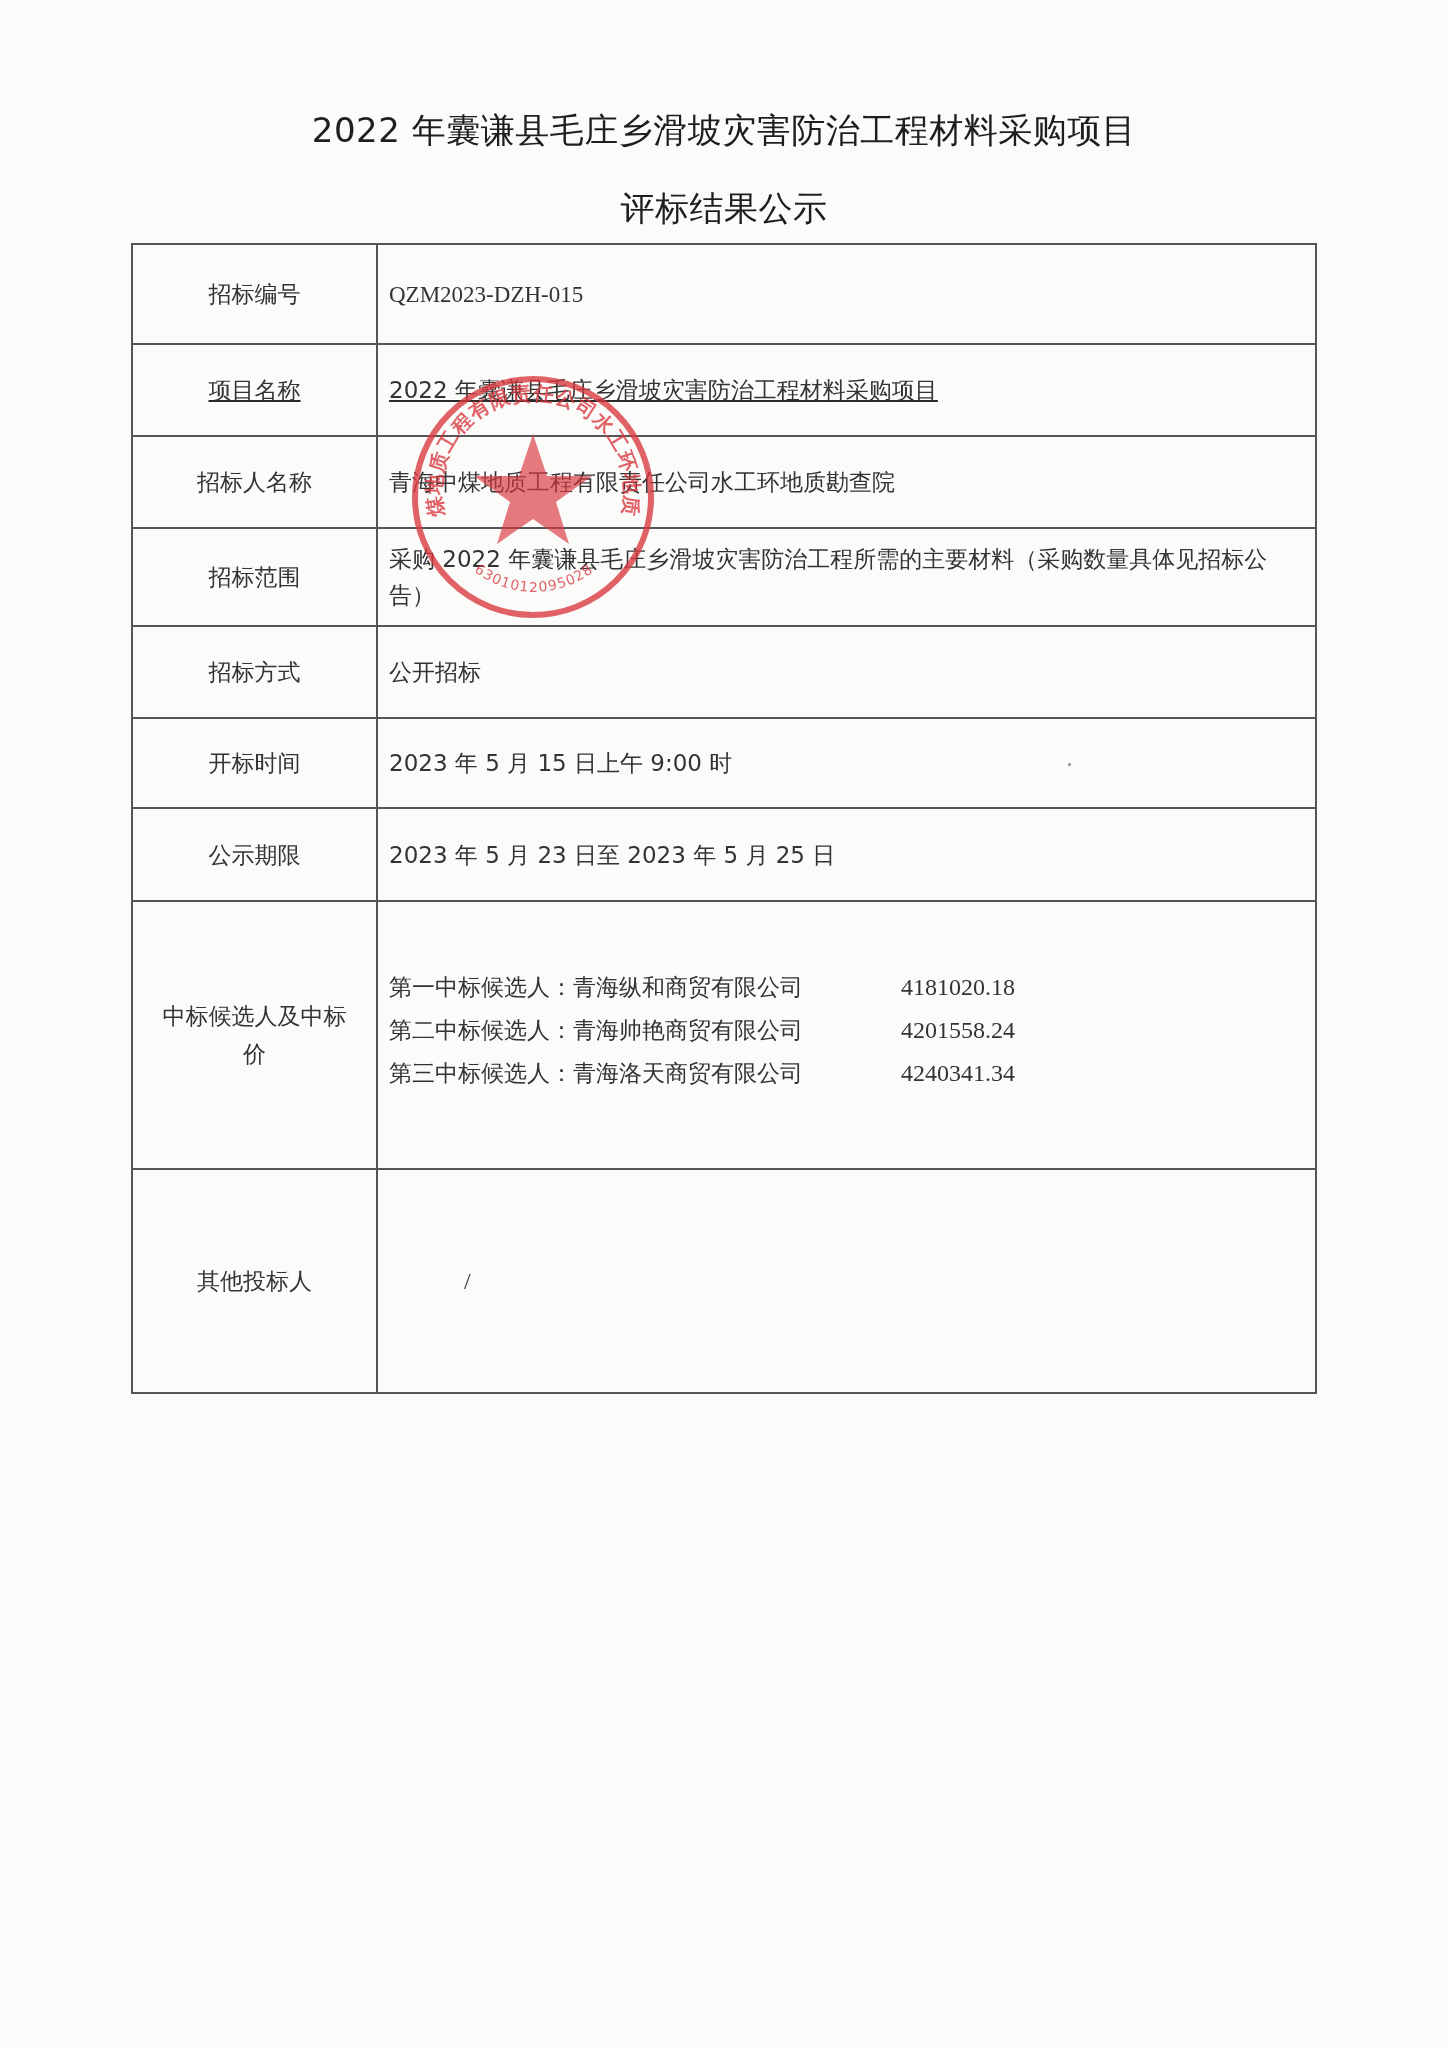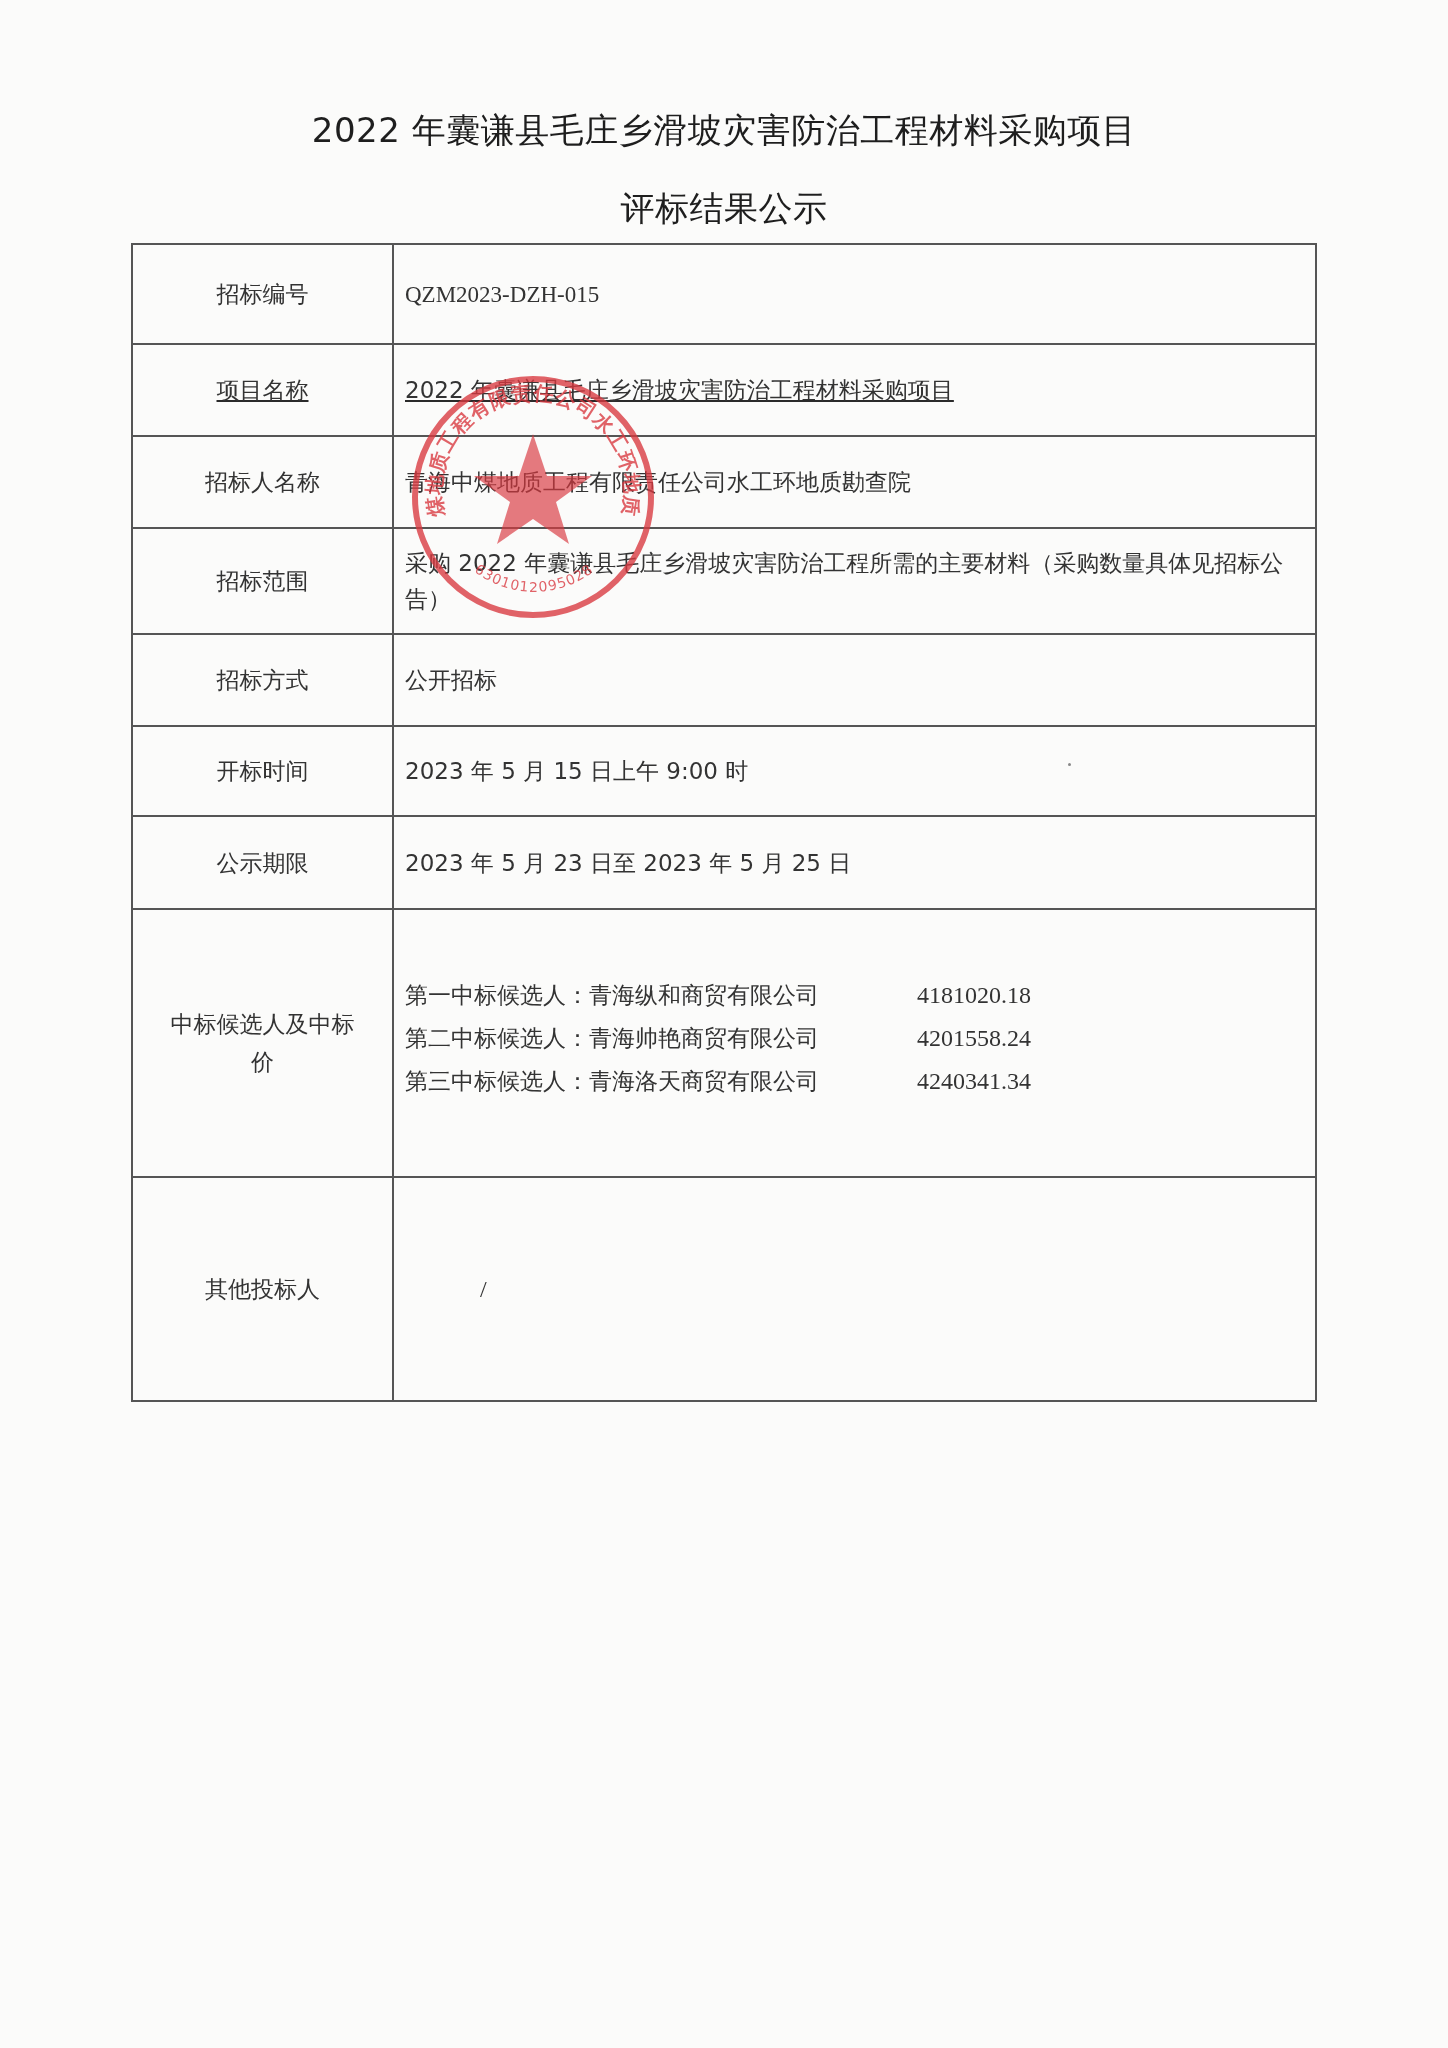--- a/index.html
+++ b/index.html
@@ -31,21 +31,21 @@
     .result-table {
       position: absolute;
       left: 131px;
       top: 243px;
       width: 1186px;
       border-collapse: collapse;
       table-layout: fixed;
     }
     .result-table td {
       border: 2px solid #555;
-      padding: 16px;
+      padding: 8px;
       vertical-align: middle;
       font-family: "DejaVu Sans", "Liberation Sans", sans-serif;
       font-size: 23px;
       color: #333;
     }
     .label-cell {
       width: 227px;
       text-align: center;
       line-height: 38px;
     }

